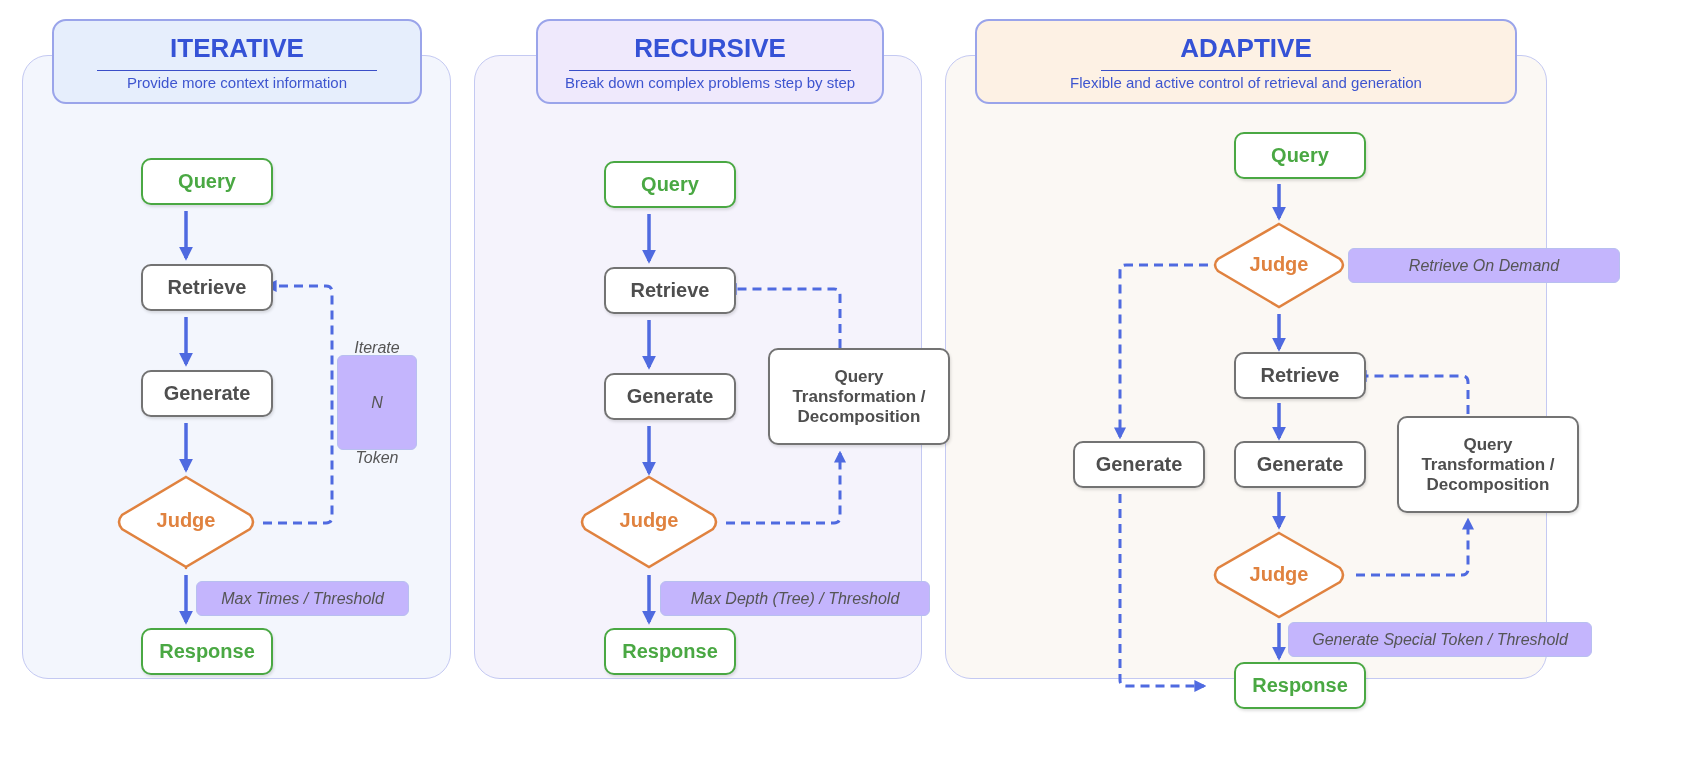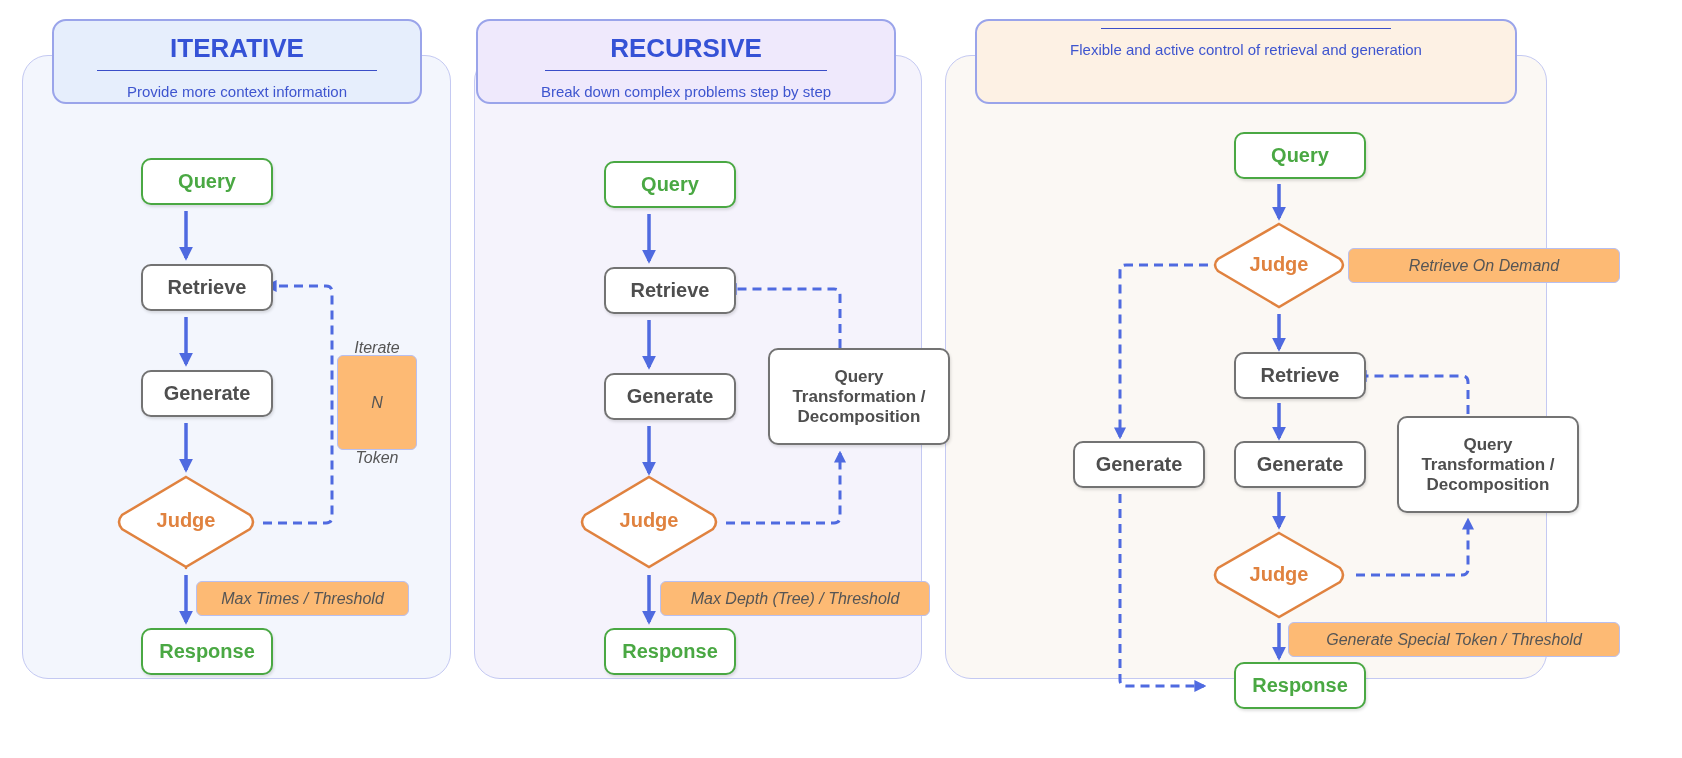--- a/index.html
+++ b/index.html
@@ -5,35 +5,35 @@
   html, body { margin: 0; padding: 0; background: #ffffff; }
   body { width: 1682px; height: 758px; position: relative; overflow: hidden;
          font-family: "Liberation Sans", "DejaVu Sans", sans-serif; }
   .panel { position: absolute; border: 1.5px solid #c4c9f2; border-radius: 26px; box-sizing: border-box; }
   .p1 { left: 22px; top: 55px; width: 429px; height: 624px; background: #f3f6fd; }
   .p2 { left: 474px; top: 55px; width: 448px; height: 624px; background: #f5f3fc; }
   .p3 { left: 945px; top: 55px; width: 602px; height: 624px; background: #fbf8f4; }
   .hdr { position: absolute; top: 19px; height: 85px; border: 2px solid #9aa4ea; border-radius: 14px;
          box-sizing: border-box; text-align: center; }
   .h1 { left: 52px; width: 370px; background: #e6eefc; }
-  .h2 { left: 476px; width: 420px; background: #efe9fc; }
+  .h2 { left: 536px; width: 348px; background: #efe9fc; }
   .h3 { left: 975px; width: 542px; background: #fdf1e4; }
   .hdr .title { display: block; margin-top: 12px; font-size: 26px; font-weight: bold; color: #3552d6; line-height: 30px; text-align: center; }
   .hdr .rule { display: block; margin: 7px auto 0; height: 1px; background: #3a4ec8; }
   .h1 .rule { width: 280px; } .h2 .rule { width: 282px; } .h3 .rule { width: 290px; }
-  .hdr .sub { display: block; margin-top: 12px; font-size: 15px; color: #3e55cf; line-height: 18px; }
+  .hdr .sub { display: block; margin-top: 3px; font-size: 15px; color: #3e55cf; line-height: 18px; }
   svg.flow { position: absolute; left: 0; top: 0; }
   .node { position: absolute; box-sizing: border-box; background: #ffffff; border-radius: 10px;
           display: flex; align-items: center; justify-content: center; text-align: center;
           font-weight: bold; font-size: 20px; box-shadow: 1px 2px 3px rgba(0,0,0,0.12); margin-left: 20px; }
   .green { border: 2.5px solid #4aa843; color: #4aa843; }
   .gray { border: 2.5px solid #737373; color: #4e4e4e; }
   .qt { font-size: 17px; line-height: 20px; }
   .judge-label { position: absolute; font-weight: bold; font-size: 20px; color: #e0823f; text-align: center; }
-  .note { position: absolute; box-sizing: border-box; background: #fdba74; border: 1px solid #b8bff0;
+  .note { position: absolute; box-sizing: border-box; background: #c4b5fd; border: 1px solid #b8bff0;
           border-radius: 6px; font-style: italic; color: #555; font-size: 16px;
           display: flex; align-items: center; justify-content: center; text-align: center; }
   .iter { line-height: 23px; }
 </style>
 </head>
 <body>
 
 <div class="panel p1"></div>
 <div class="panel p2"></div>
 <div class="panel p3"></div>
@@ -42,20 +42,21 @@
   <span class="title">ITERATIVE</span>
   <span class="rule"></span>
   <span class="sub">Provide more context information</span>
 </div>
 <div class="hdr h2">
   <span class="title">RECURSIVE</span>
   <span class="rule"></span>
   <span class="sub">Break down complex problems step by step</span>
 </div>
 <div class="hdr h3">
+  <span class="title">ADAPTIVE</span>
   <span class="rule"></span>
   <span class="sub">Flexible and  active control of retrieval and generation</span>
 </div>
 
 <svg class="flow" width="1682" height="758" viewBox="0 0 1682 758">
   <defs>
     <marker id="ah" viewBox="0 0 10 10" refX="8" refY="5" markerWidth="4" markerHeight="4" orient="auto-start-reverse">
       <path d="M0,0 L10,5 L0,10 z" fill="#4f6ae0"></path>
     </marker>
   </defs>
@@ -126,14 +127,14 @@
 <div class="note" style="left:1348px;top:248px;width:272px;height:35px;">Retrieve On  Demand</div>
 <div class="node gray" style="left:1214px;top:352px;width:132px;height:47px;">Retrieve</div>
 <div class="node gray" style="left:1053px;top:441px;width:132px;height:47px;">Generate</div>
 <div class="node gray" style="left:1214px;top:441px;width:132px;height:47px;">Generate</div>
 <div class="node gray qt" style="left:1377px;top:416px;width:182px;height:97px;flex-direction:column;">
   <span>Query</span>
   <span>Transformation /</span>
   <span>Decomposition</span>
 </div>
 <div class="judge-label" style="left:1229px;top:563px;width:100px;">Judge</div>
-<div class="note" style="left:1288px;top:622px;width:332px;height:35px;">Generate Special Token / Threshold</div>
+<div class="note" style="left:1288px;top:622px;width:304px;height:35px;">Generate Special Token / Threshold</div>
 <div class="node green" style="left:1214px;top:662px;width:132px;height:47px;">Response</div>
 
 </body></html>

